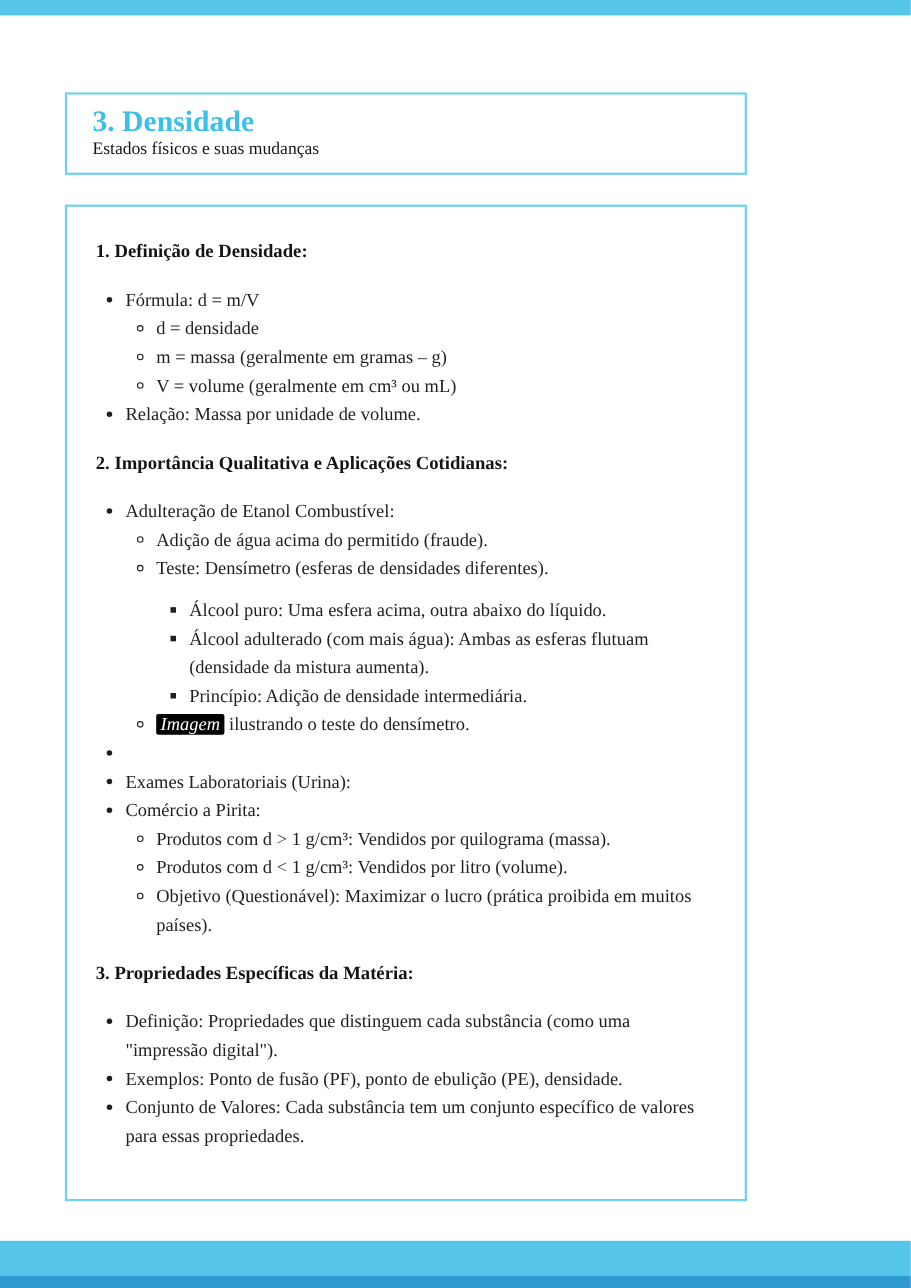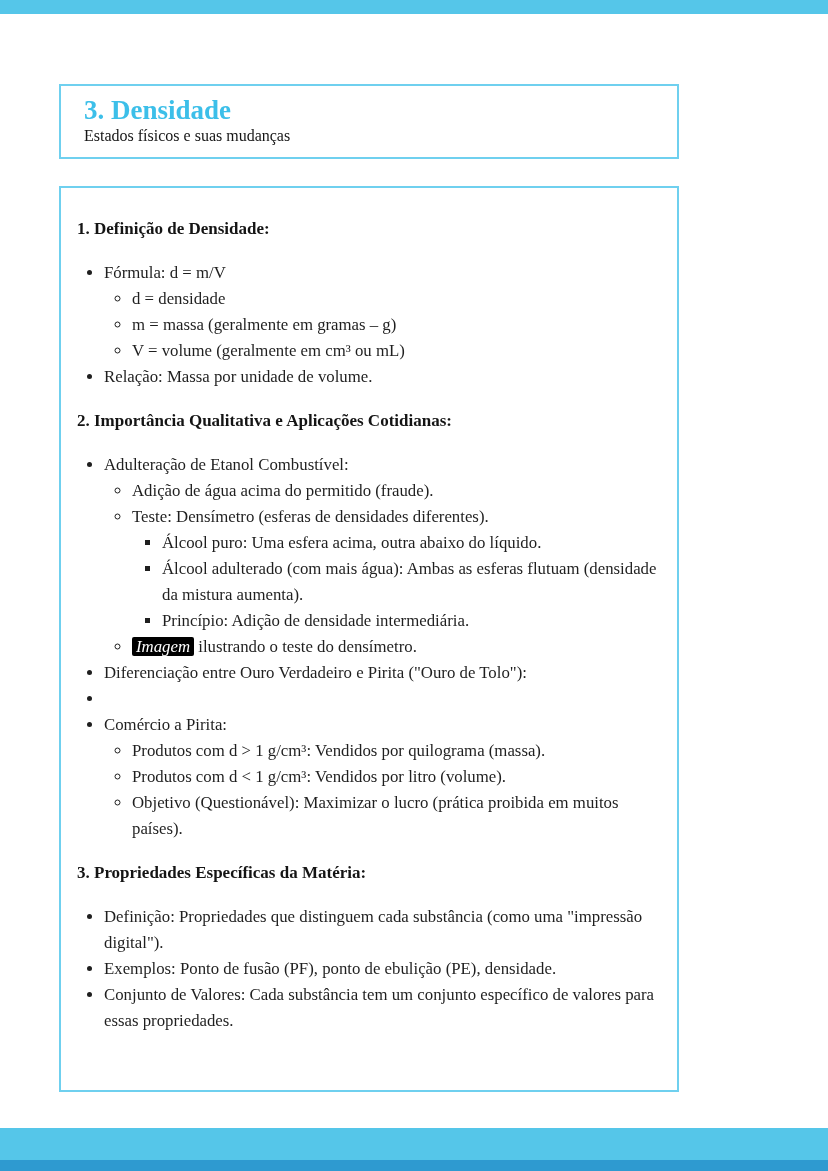--- a/index.html
+++ b/index.html
@@ -20,28 +20,28 @@
   .bar-top{top:0;height:14px;background:var(--accent);}
   .bar-bottom-light{top:1128px;height:32px;background:var(--accent);}
   .bar-bottom-dark{top:1160px;height:11px;background:var(--accent-dark);}
   .box{
     position:absolute;left:59px;width:620px;background:#ffffff;
     border:2px solid var(--border);
   }
   .header-box{top:84px;height:75px;padding:8px 23px;}
   .doc-title{font-size:27px;font-weight:bold;color:var(--title);line-height:1.2;}
   .doc-subtitle{font-size:16px;color:#151515;line-height:1.25;}
-  .content-box{top:186px;height:906px;padding:28px 16px;overflow:hidden;}
+  .content-box{top:186px;height:906px;padding:28px 26px;overflow:hidden;}
   h2{font-size:17px;line-height:26px;margin:18px 0 18px;color:#141414;font-weight:bold;}
   section:first-child h2{margin-top:0;}
   ul{margin:0;}
   li{font-size:16.8px;line-height:26px;color:var(--text);}
   ul.lvl1{list-style-type:disc;padding-left:27px;}
   ul.lvl2{list-style-type:circle;padding-left:28px;}
-  ul.lvl3{list-style-type:square;padding-left:30px;}
+  ul.lvl3{list-style-type:square;padding-left:30px;margin-top:12px;}
   .dark-chip{background:#000000;color:#ffffff;padding:0 4px;border-radius:2px;font-style:italic;}
 </style>
 </head>
 <body>
 
 <div class="bar bar-top"></div>
 
 <div class="box header-box">
   <div class="doc-title">3. Densidade</div>
   <div class="doc-subtitle">Estados físicos e suas mudanças</div>
@@ -65,22 +65,22 @@
         <ul class="lvl1">
           <li><span>Adulteração de Etanol Combustível:</span><ul class="lvl2">
               <li><span>Adição de água acima do permitido (fraude).</span></li>
               <li><span>Teste: Densímetro (esferas de densidades diferentes).</span><ul class="lvl3">
                   <li><span>Álcool puro: Uma esfera acima, outra abaixo do líquido.</span></li>
                   <li><span>Álcool adulterado (com mais água): Ambas as esferas flutuam (densidade da mistura aumenta).</span></li>
                   <li><span>Princípio: Adição de densidade intermediária.</span></li>
                 </ul></li>
               <li><span><span class="dark-chip">Imagem</span> ilustrando o teste do densímetro.</span></li>
             </ul></li>
-          <li><span>Diferenciação entre Ouro Verdadeiro e Pirita ("Ouro de Tolo"):</span></li>
           <li></li>
+          <li><span>Exames Laboratoriais (Urina):</span></li>
           <li><span>Comércio a Pirita:</span><ul class="lvl2">
               <li><span>Produtos com d &gt; 1 g/cm³: Vendidos por quilograma (massa).</span></li>
               <li><span>Produtos com d &lt; 1 g/cm³: Vendidos por litro (volume).</span></li>
               <li><span>Objetivo (Questionável): Maximizar o lucro (prática proibida em muitos países).</span></li>
             </ul></li>
         </ul>
       </section>
       <section>
         <h2>3. Propriedades Específicas da Matéria:</h2>
         <ul class="lvl1">

